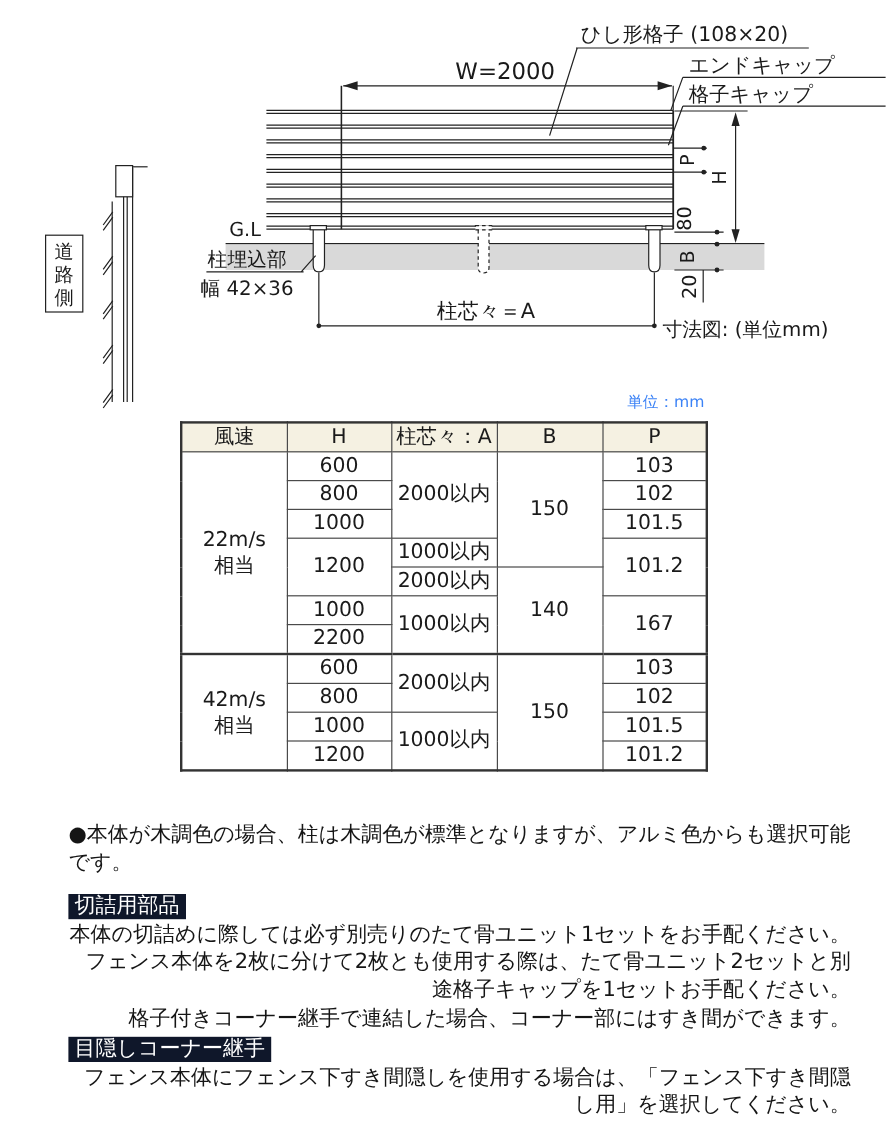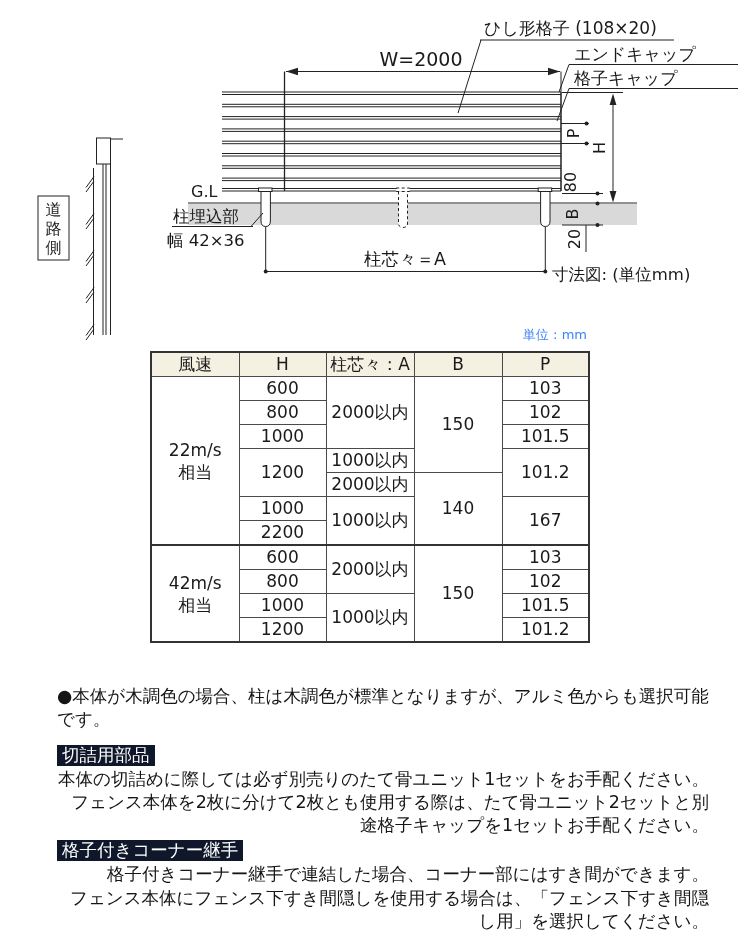--- a/index.html
+++ b/index.html
@@ -229,21 +229,21 @@
   </div>
 
   <div class="notes">
     <p class="bullet-note">●本体が木調色の場合、柱は木調色が標準となりますが、アルミ色からも選択可能です。</p>
 
     <div class="note-label-row">
       <span class="note-label">切詰用部品</span>
     </div>
     <p class="note-body">本体の切詰めに際しては必ず別売りのたて骨ユニット1セットをお手配ください。フェンス本体を2枚に分けて2枚とも使用する際は、たて骨ユニット2セットと別途格子キャップを1セットお手配ください。</p>
 
+    <p class="note-body">格子付きコーナー継手で連結した場合、コーナー部にはすき間ができます。</p>
+
     <div class="note-label-row">
-      <span class="note-label">格子付きコーナー継手</span>
+      <span class="note-label">目隠しコーナー継手</span>
     </div>
-    <p class="note-body">格子付きコーナー継手で連結した場合、コーナー部にはすき間ができます。</p>
-
     <p class="note-body">フェンス本体にフェンス下すき間隠しを使用する場合は、「フェンス下すき間隠し用」を選択してください。</p>
   </div>
 
 </div>
 
 </body></html>

